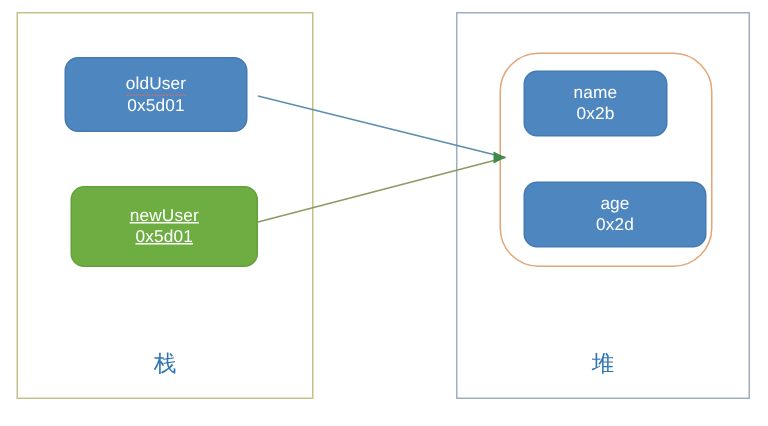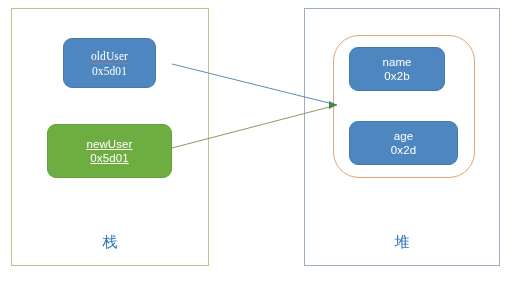--- a/index.html
+++ b/index.html
@@ -86,24 +86,24 @@
 
   .node-blue {
     background: #4e87c0;
     border: 1px solid #447ab0;
   }
   .node-green {
     background: #6ead42;
     border: 1px solid #64a03b;
   }
 
-  #node-olduser  { left: 63px;  top: 38px;  width: 93px; height: 50px; font-family: Liberation Serif, serif; }
+  #node-olduser  { left: 43px;  top: 38px;  width: 122px; height: 50px; }
   #node-newuser  { left: 47px;  top: 124px; width: 125px; height: 54px; text-decoration: underline; }
   #node-name     { left: 349px; top: 47px;  width: 96px; height: 44px; }
-  #node-age      { left: 349px; top: 121px; width: 109px; height: 44px; }
+  #node-age      { left: 349px; top: 121px; width: 122px; height: 44px; }
 
   
   .misspelled {
     position: relative;
     border-bottom: 1px dotted #d46a6a;
     padding-bottom: 0px;
   }
 
   
   #connectors {

